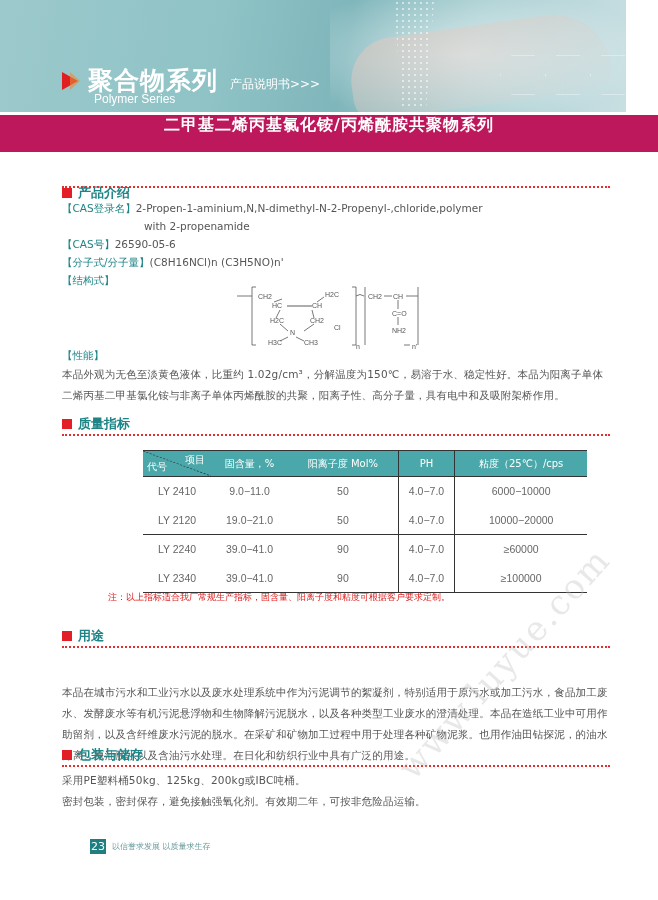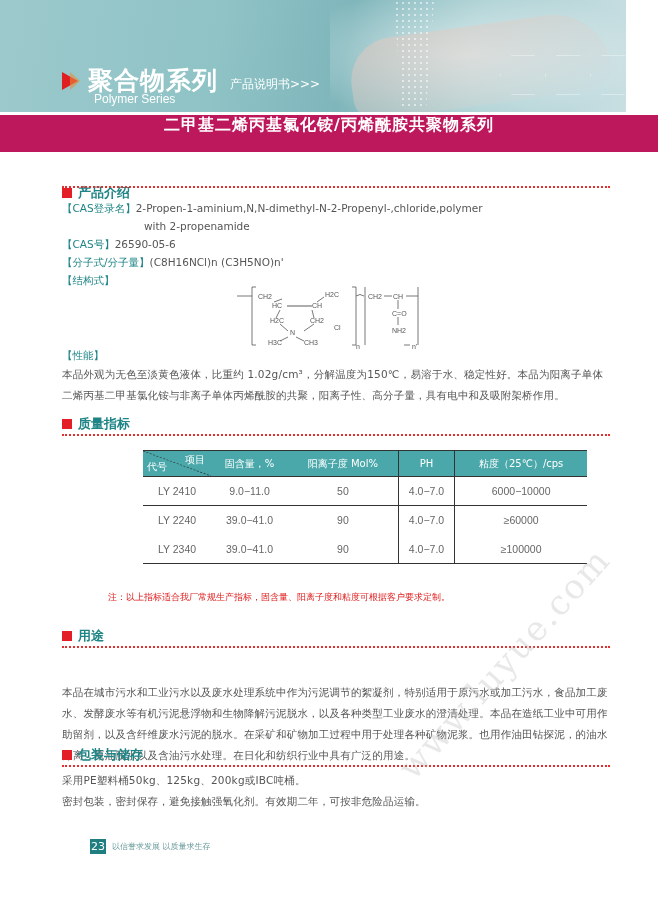--- a/index.html
+++ b/index.html
@@ -179,20 +179,27 @@
     </tr>
   </thead>
   <tbody>
     <tr>
       <td>LY 2410</td>
       <td>9.0−11.0</td>
       <td>50</td>
       <td class="vl">4.0−7.0</td>
       <td class="vl">6000−10000</td>
     </tr>
+    <tr>
+      <td>LY 2120</td>
+      <td>19.0−21.0</td>
+      <td>50</td>
+      <td class="vl">4.0−7.0</td>
+      <td class="vl">10000−20000</td>
+    </tr>
     <tr class="sep">
       <td>LY 2240</td>
       <td>39.0−41.0</td>
       <td>90</td>
       <td class="vl">4.0−7.0</td>
       <td class="vl">≥60000</td>
     </tr>
     <tr class="last">
       <td>LY 2340</td>
       <td>39.0−41.0</td>

